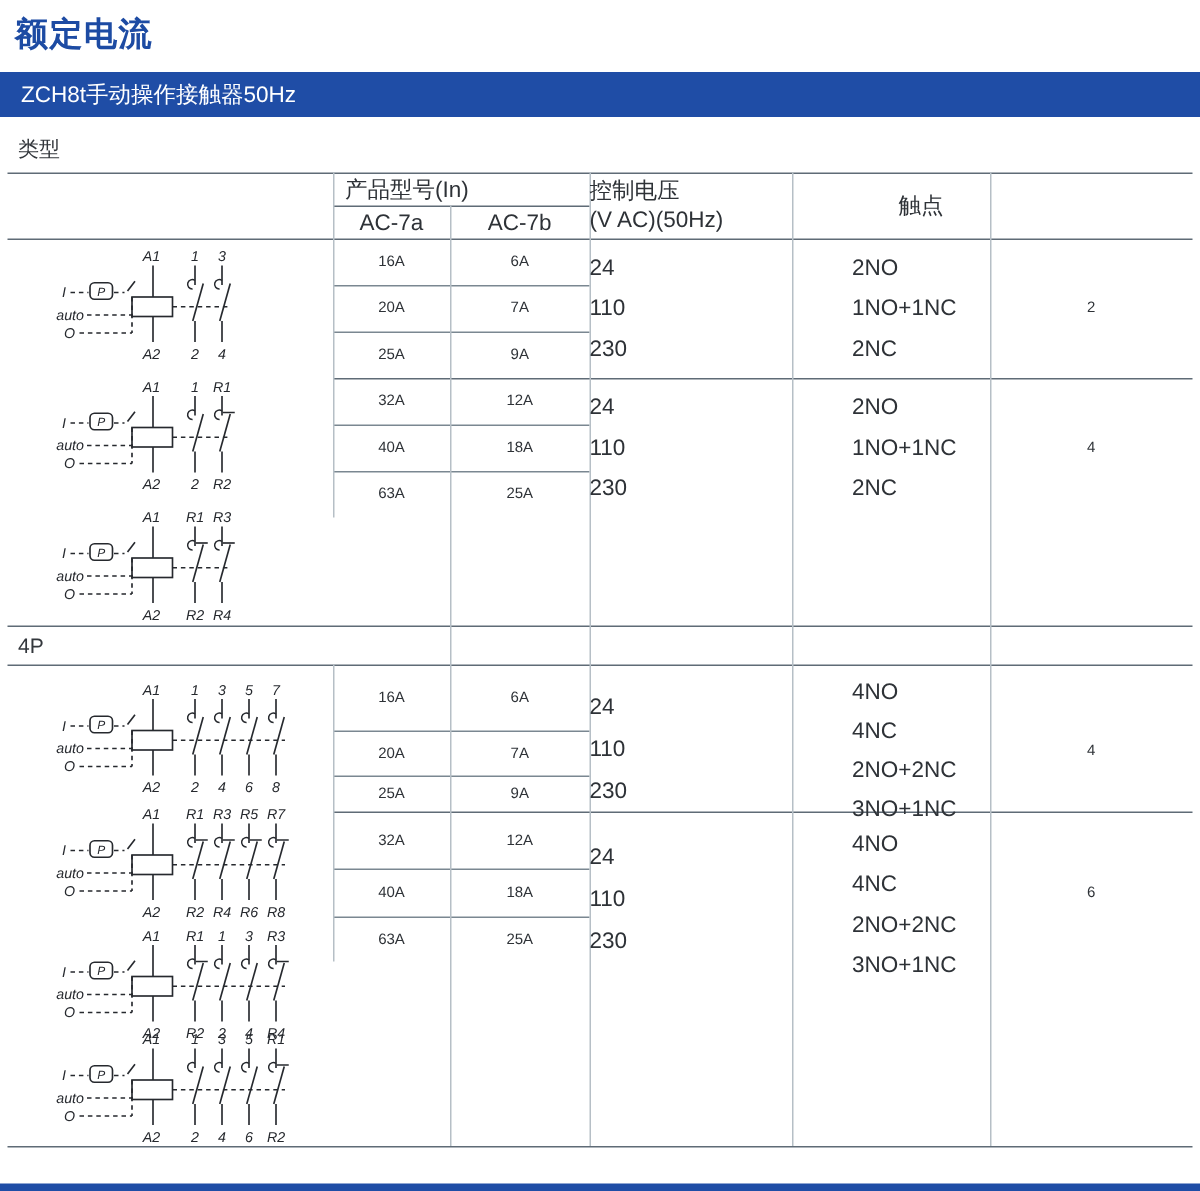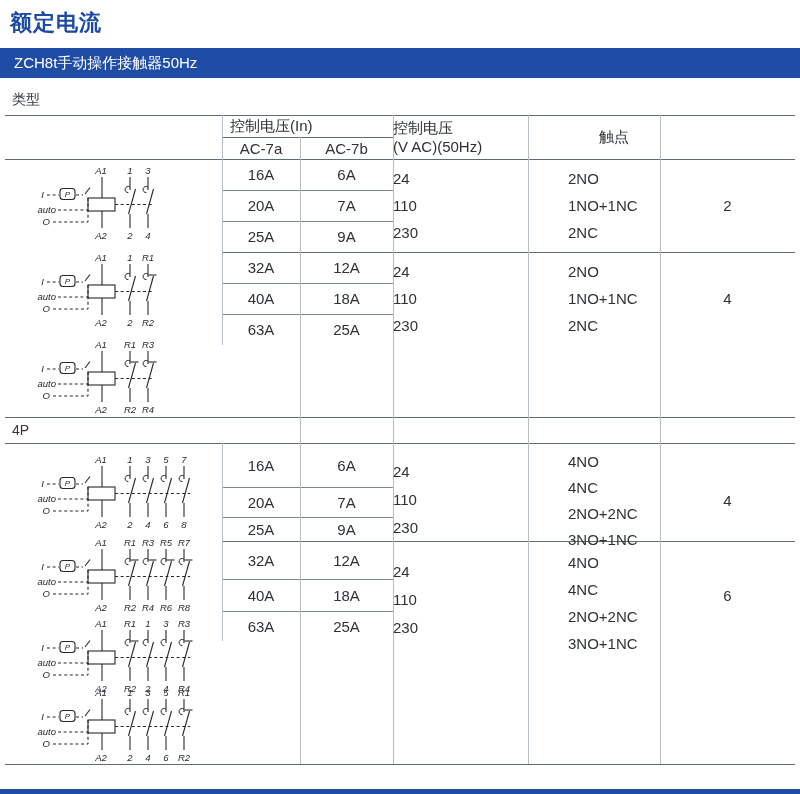--- a/index.html
+++ b/index.html
@@ -6,21 +6,21 @@
   .page{position:relative;width:800px;height:794px;background:#fff;overflow:hidden;
         font-family:"Liberation Sans",sans-serif;color:#2e3237;}
   .title{position:absolute;left:10px;top:8px;font-size:22px;font-weight:bold;color:var(--accent,#1d4ba3);letter-spacing:1px;}
   .banner{position:absolute;left:0;top:48px;width:800px;height:30px;background:var(--banner-bg,#1d4ba3);
           color:var(--banner-text,#fff);display:flex;align-items:center;padding-left:14px;box-sizing:border-box;font-size:15px;}
   .typelabel{position:absolute;left:12px;top:91px;font-size:14px;color:#33373c;}
   .bottomstrip{position:absolute;left:0;top:789px;width:800px;height:5px;background:var(--banner-bg,#1d4ba3);}
   .hl{position:absolute;height:1px;background:#5f6b76;}
   .hl.light{background:#7a8791;}
   .vl{position:absolute;width:1px;background:#b6bfc6;}
-  .cell{position:absolute;display:flex;align-items:center;justify-content:center;font-size:15px;color:#2e3237;box-sizing:border-box;}
+  .cell{position:absolute;display:flex;align-items:center;justify-content:center;font-size:10px;color:#2e3237;box-sizing:border-box;}
   .cell.left{justify-content:flex-start;}
   .stack{position:absolute;display:flex;flex-direction:column;justify-content:center;font-size:15px;color:#2e3237;box-sizing:border-box;}
   .stack span{line-height:27px;}
   .stack.lh28 span{line-height:28px;}
   .stack.lh26 span{line-height:26px;}
   .stack.lh19 span{line-height:19px;}
   .stack.centered{align-items:flex-start;}
   .hdr{font-size:15px;}
   .diagram{position:absolute;left:0;width:205px;height:80px;font-style:italic;}
   .fourp{position:absolute;left:5px;top:417px;height:26px;display:flex;align-items:center;padding-left:7px;font-size:14px;color:#33373c;}
@@ -53,21 +53,21 @@
   <div class="hl light" style="left:222px;top:611px;width:171px;"></div>
   <div class="hl" style="left:5px;top:764px;width:790px;"></div>
 
   <div class="vl" style="left:222px;top:115px;height:230px;"></div>
   <div class="vl" style="left:222px;top:443px;height:198px;"></div>
   <div class="vl" style="left:300px;top:137px;height:627px;"></div>
   <div class="vl" style="left:393px;top:115px;height:649px;"></div>
   <div class="vl" style="left:528px;top:115px;height:649px;"></div>
   <div class="vl" style="left:660px;top:115px;height:649px;"></div>
 
-  <div class="cell hdr left" style="left:222px;top:115px;width:171px;height:22px;padding-left:8px;">控制电压(In)</div>
+  <div class="cell hdr left" style="left:222px;top:115px;width:171px;height:22px;padding-left:8px;">产品型号(In)</div>
   <div class="cell hdr" style="left:222px;top:137px;width:78px;height:22px;">AC-7a</div>
   <div class="cell hdr" style="left:300px;top:137px;width:93px;height:22px;">AC-7b</div>
   <div class="stack lh19 centered hdr" style="left:393px;top:115px;width:135px;height:44px;">
     <div style="text-align:left;">
       <span style="display:block;">控制电压</span>
       <span style="display:block;">(V AC)(50Hz)</span>
     </div>
   </div>
   <div class="cell hdr" style="left:528px;top:115px;width:132px;height:44px;margin-left:20px;">触点</div>
 

